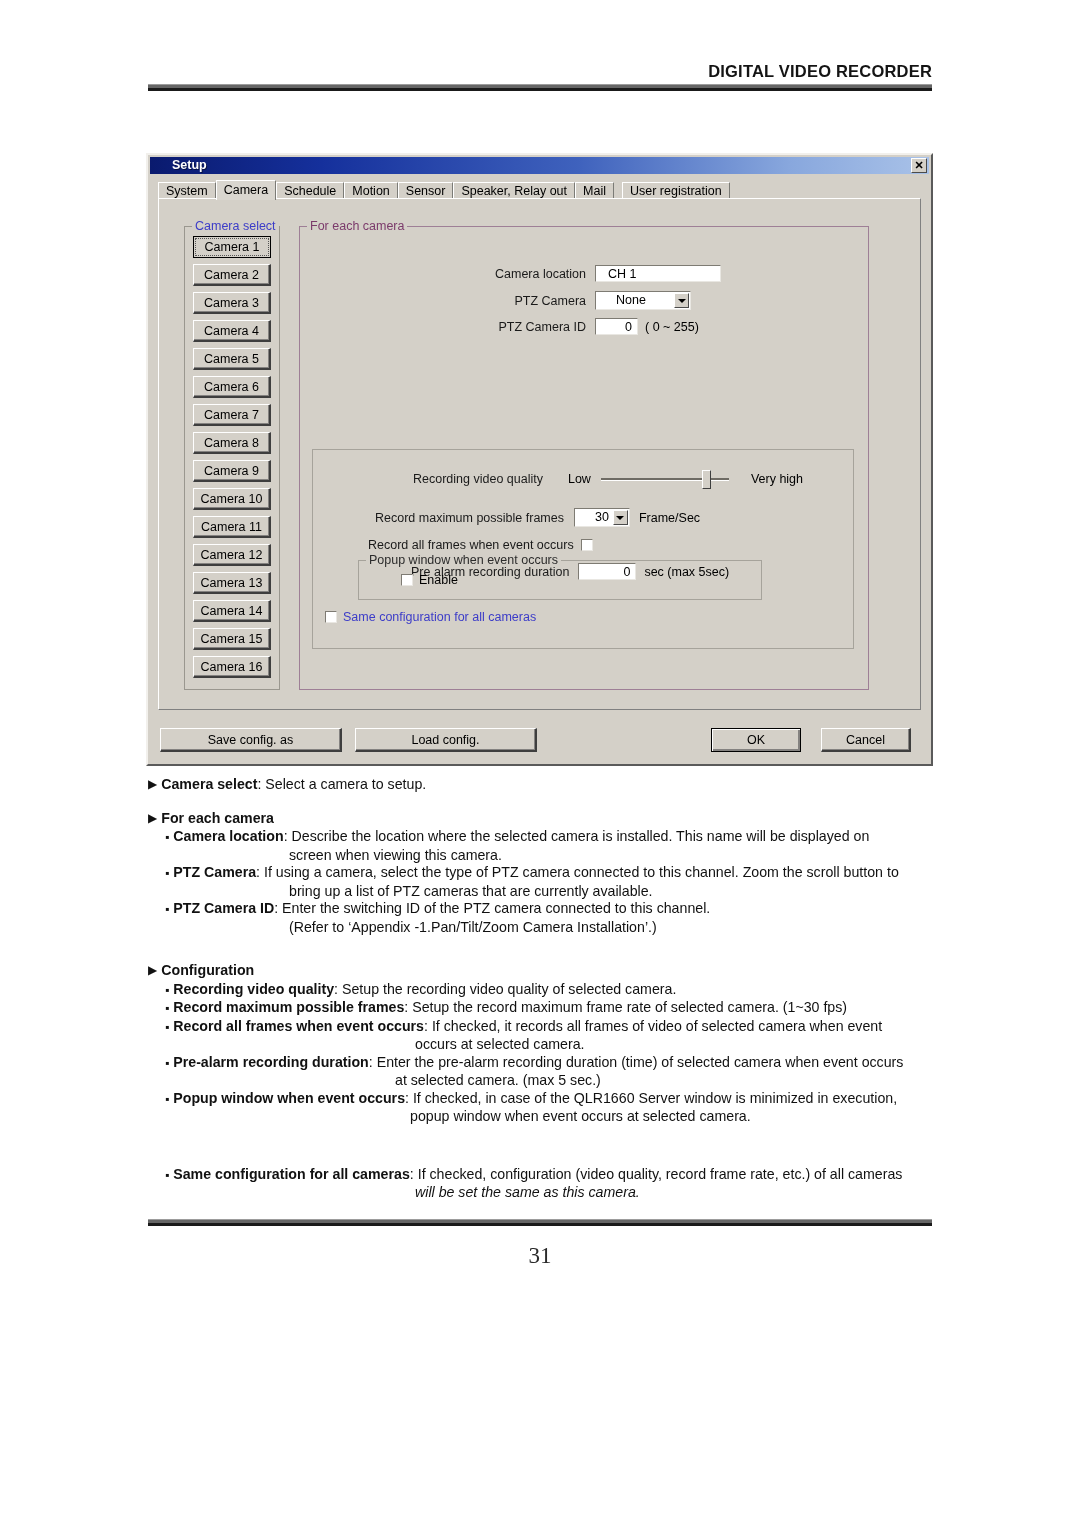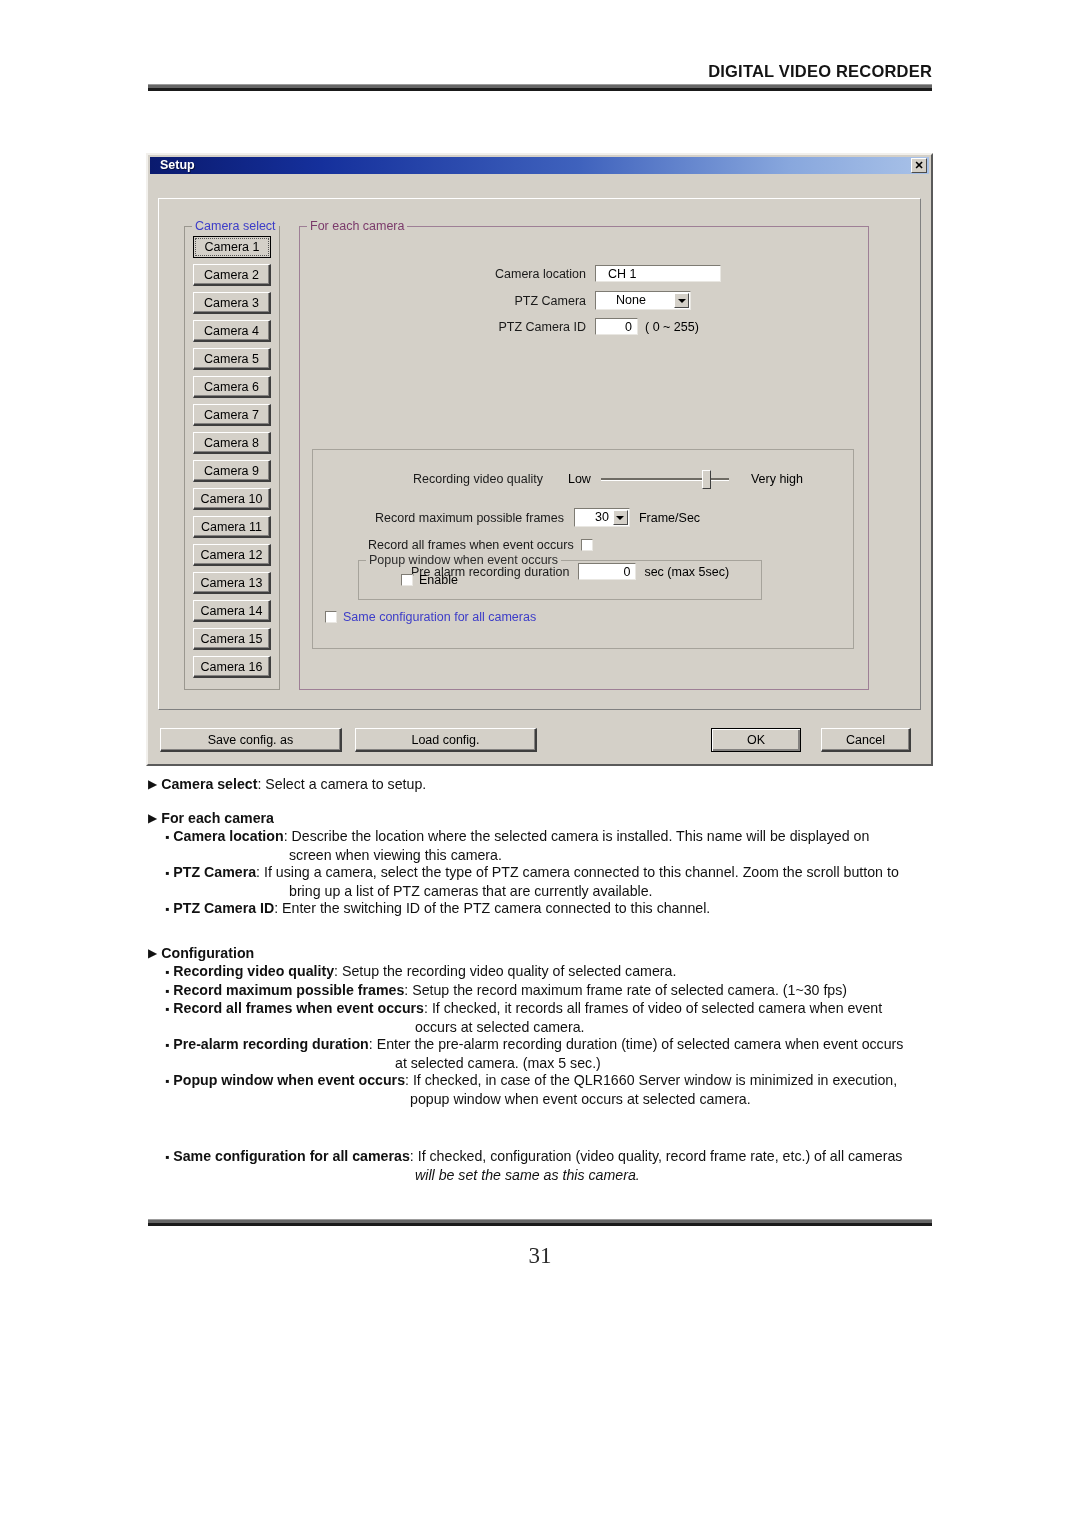--- a/index.html
+++ b/index.html
@@ -68,21 +68,21 @@
     margin: 2px 2px 0 2px;
     background: linear-gradient(to right, #0a1a6e 0%, #15309c 22%, #3f62bd 55%, #88a7dd 82%, #a9c2e8 100%);
     display: flex;
     align-items: center;
     position: relative;
   }
   .titlebar .title-text {
     color: #ffffff;
     font-size: 12.5px;
     font-weight: bold;
-    padding-left: 10px;
+    padding-left: 22px;
     line-height: 17px;
     text-shadow: 1px 1px 0 rgba(0,0,0,0.45);
   }
   .close-btn {
     position: absolute;
     right: 2px;
     top: 1px;
     width: 16px;
     height: 15px;
     background: #d4d0c8;
@@ -439,20 +439,30 @@
 
 <div class="section-title">2-2. Camera Setup</div>
 
 <div class="dialog">
 
   <div class="titlebar">
     <span class="title-text">Setup</span>
     <div class="close-btn">✕</div>
   </div>
 
+  <div class="tabstrip">
+    <div class="tab">System</div>
+    <div class="tab selected">Camera</div>
+    <div class="tab">Schedule</div>
+    <div class="tab">Motion</div>
+    <div class="tab">Sensor</div>
+    <div class="tab">Speaker, Relay out</div>
+    <div class="tab">Mail</div>
+    <div class="tab spacer-left">User registration</div>
+  </div>
 
   <div class="tabpage">
 
     <div class="groupbox" id="camera-select-group">
       <span class="gb-legend legend-blue">Camera select</span>
       <div class="cam-list">
         <button class="cam-btn active">Camera 1</button>
         <button class="cam-btn">Camera 2</button>
         <button class="cam-btn">Camera 3</button>
         <button class="cam-btn">Camera 4</button>
@@ -567,20 +577,21 @@
     <span class="cont">screen when viewing this camera.</span>
   </div>
 
   <div class="blk lv2">
     <span class="bullet-sq">▪</span><span class="lv1">PTZ Camera</span><span>: If using a camera, select the type of PTZ camera connected to this channel. Zoom the scroll button to</span>
     <span class="cont">bring up a list of PTZ cameras that are currently available.</span>
   </div>
 
   <div class="blk lv2">
     <span class="bullet-sq">▪</span><span class="lv1">PTZ Camera ID</span><span>: Enter the switching ID of the PTZ camera connected to this channel.</span>
+    <span class="cont">(Refer to ‘Appendix -1.Pan/Tilt/Zoom Camera Installation’.)</span>
   </div>
 
   <div class="spacer-md"></div>
 
   <div class="blk">
     <span class="arrow-head">▶</span><span class="lv1">Configuration</span>
   </div>
 
   <div class="blk lv2">
     <span class="bullet-sq">▪</span><span class="lv1">Recording video quality</span><span>: Setup the recording video quality of selected camera.</span>

